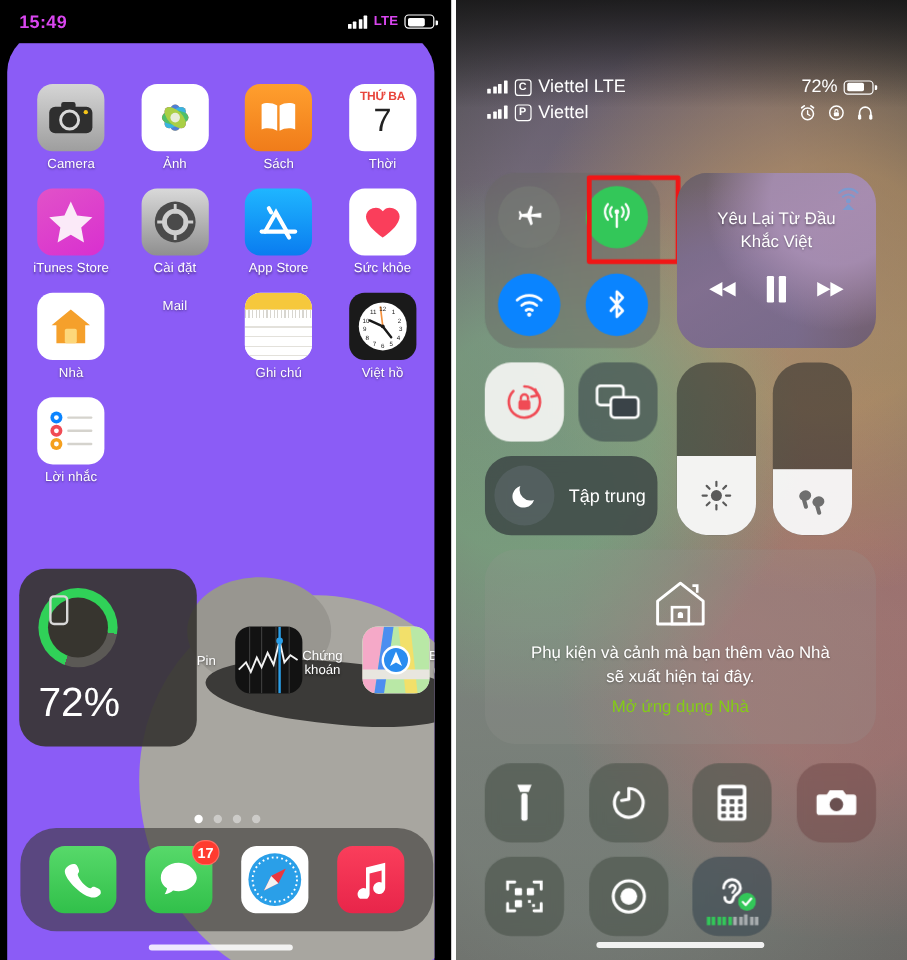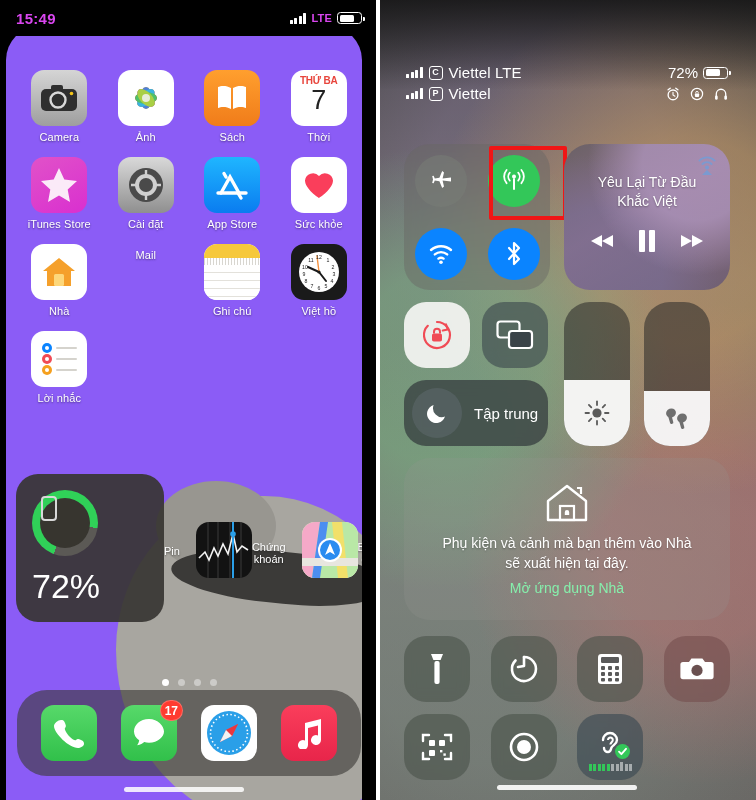--- a/index.html
+++ b/index.html
@@ -209,21 +209,21 @@
 
   
   .home-widget {
     position: absolute; left: 26px; top: 458px; width: 326px; height: 162px;
     border-radius: 26px; background: rgba(150,150,146,.22);
     display: flex; flex-direction: column; align-items: center; justify-content: center;
     color: #fff; padding: 0 14px;
   }
   .hw-text { text-align: center; font-size: 14px; line-height: 1.4; margin-top: 10px;
              text-shadow: 0 1px 2px rgba(0,0,0,.3); }
-  .hw-link { margin-top: 6px; font-size: 14px; color: #86efac; }
+  .hw-link { margin-top: 6px; font-size: 14px; color: #84cc16; }
 
   
   .cc-bottom { position: absolute; left: 26px; top: 636px; width: 326px;
                display: grid; grid-template-columns: repeat(4, 66px);
                justify-content: space-between; row-gap: 12px; }
   .cc-btile {
     width: 66px; height: 66px; border-radius: 22px;
     display: flex; align-items: center; justify-content: center; position: relative;
     background: rgba(70,78,70,.55); backdrop-filter: blur(6px);
   }

